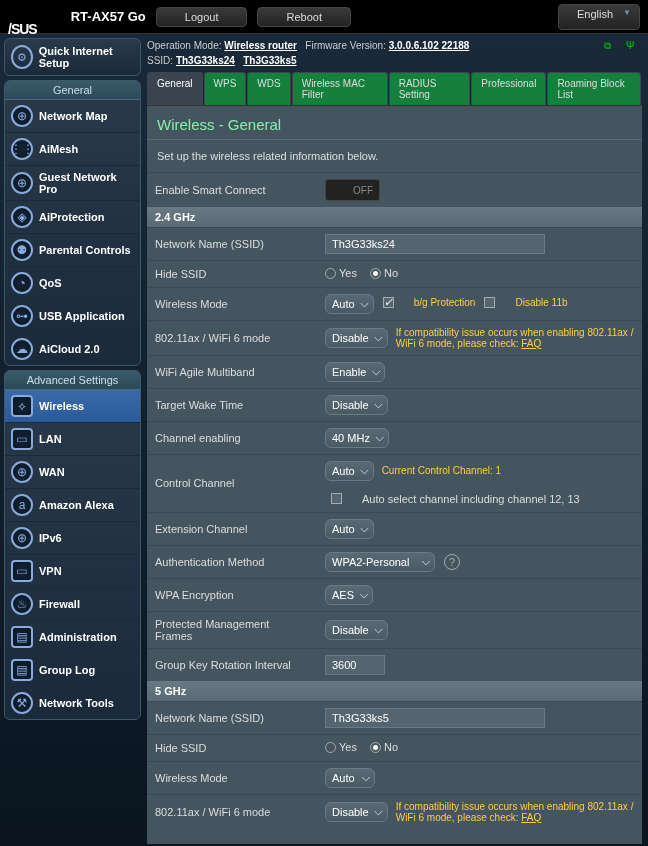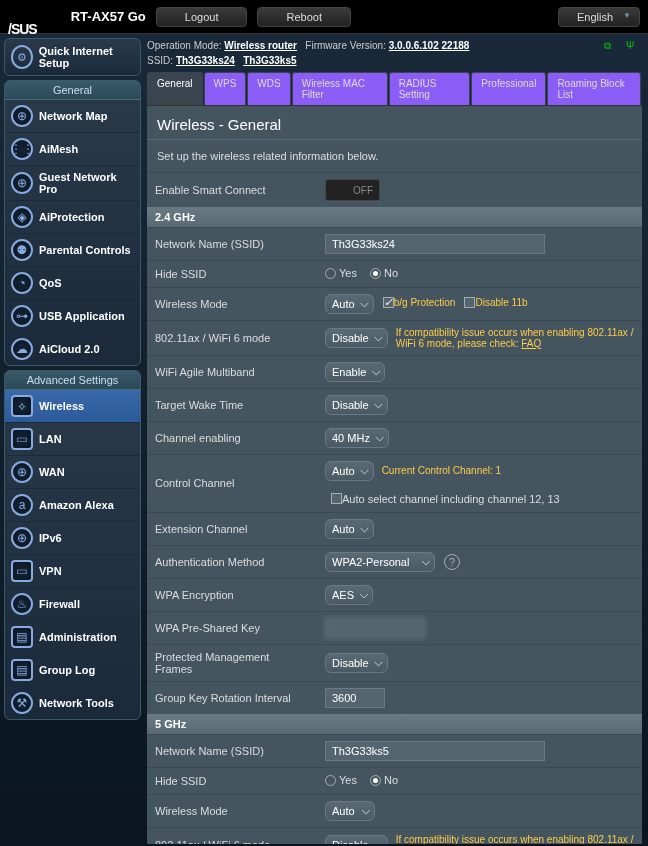--- a/index.html
+++ b/index.html
@@ -19,21 +19,21 @@
 }
 .brand { color: #fff; font-weight: bold; display: flex; align-items: center; gap: 6px; }
 .brand .logo { font-size: 14px; letter-spacing: -1px; margin-top: 25px; }
 .brand .model { font-size: 13px; padding-left: 28px; }
 .topbtn {
   background: linear-gradient(#3a3a3a,#222);
   border: 1px solid #444; color: #ddd;
   border-radius: 4px; padding: 3px 28px; margin-left: 10px;
   font-size: 11px; cursor: pointer;
 }
-.langbtn { margin-left: auto; padding: 3px 26px 3px 18px; position: relative; }
+.langbtn { margin-left: auto; padding: 3px 26px 9px 18px; position: relative; }
 .langbtn:after { content: "▼"; position: absolute; right: 8px; font-size: 8px; color: #69a; }
 .main { display: flex; height: 810px; }
 .sidebar { width: 145px; padding: 4px; }
 .quickbox, .groupbox {
   background: linear-gradient(#2a3a4a,#1a2a3a);
   border: 1px solid #3a5a6a; border-radius: 6px;
   margin-bottom: 4px;
 }
 .quickbox { display: flex; align-items: center; padding: 6px; gap: 6px; }
 .quickbox .qicon { width: 24px; height: 24px; border-radius: 50%; border: 2px solid #8ad; display:flex;align-items:center;justify-content:center;color:#8ad; }
@@ -61,32 +61,32 @@
 .navicon.sq { border-radius: 4px; }
 .content { flex: 1; padding: 4px 6px 4px 2px; overflow: hidden; }
 .metaline { font-size: 10px; color: #ccc; padding: 2px 0; }
 .metaline .lbl2 { color: #ccc; }
 .metaline .val2 { color: #fff; text-decoration: underline; font-weight: bold; }
 .metaicons { float: right; display: flex; gap: 6px; }
 .metaicons span { width: 16px; height: 12px; display: inline-block; }
 .tabs { display: flex; margin-top: 4px; border-bottom: 1px solid #333; }
 .tab {
   padding: 5px 9px; font-size: 10px;
-  background: #8b5cf6; cursor: pointer;
+  background: #15803d; cursor: pointer;
   border: 1px solid #3a4550; border-bottom: none;
   margin-right: 1px; border-radius: 3px 3px 0 0;
 }
 .tab.active { background: #3a4550; color: #fff; }
 .panel {
   background: #455560; border-radius: 0 0 6px 6px;
   height: 745px; overflow-y: auto; overflow-x: hidden;
 }
 .panel::-webkit-scrollbar { width: 4px; }
 .panel-title {
-  font-size: 15px; color: #ffffff; padding: 10px 10px 6px;
+  font-size: 15px; color: #86efac; padding: 10px 10px 6px;
   border-bottom: 1px solid #5a6a75;
 }
 .panel-desc { font-size: 11px; padding: 10px 10px; color: #ddd; }
 table.form { width: 100%; border-collapse: collapse; }
 table.form tr { border-top: 1px solid #3a4a55; padding-left: 20px; }
 table.form td { padding: 6px 8px; vertical-align: middle; }
 table.form td.lbl { width: 170px; color: #ddd; font-size: 11px; }
 .bandhdr {
   background: linear-gradient(#6a7a85,#5a6a75);
   color: #fff; font-weight: bold; padding: 4px 8px;
@@ -100,21 +100,21 @@
 }
 .sel:after { content: "⌵"; position: absolute; right: 4px; top: 2px; color: #cde; font-size:11px; }
 .txtinput {
   background: #556570; border: 1px solid #6a7a85;
   padding: 3px 6px; color: #fff; width: 220px; font-size: 11px;
 }
 .txtinput.short { width: 60px; }
 .radio { display: inline-flex; align-items: center; gap: 3px; margin-right: 10px; }
 .radio i { width: 11px; height: 11px; border-radius: 50%; border: 1px solid #aaa; display: inline-block; position: relative; }
 .radio.chk i:after { content:""; position:absolute; inset:2px; background:#fff; border-radius:50%; }
-.chkbox { display: inline-flex; align-items: center; gap: 0; margin-left: 6px; }
+.chkbox { display: inline-flex; align-items: center; gap: 20px; margin-left: 6px; }
 .chkbox i { width: 11px; height: 11px; border: 1px solid #aaa; display: inline-block; position: relative; background:#556570; }
 .chkbox.chk i:after { content:"✓"; position:absolute; top:-2px; left:0px; font-size:11px; color:#fff; }
 .warn { color: #ffcc44; font-size: 10px; }
 .warn a { color: #ffcc44; text-decoration: underline; }
 .toggle {
   width: 55px; height: 22px; background: #222; border-radius: 3px;
   display: inline-flex; align-items: center; justify-content: flex-end;
   padding: 0 6px; color: #888; font-size: 10px; border:1px solid #444;
 }
 .helpicon {
@@ -340,26 +340,20 @@
         <tr>
               <td class="lbl">Authentication Method</td>
           <td><span class="sel" style="min-width:110px">WPA2-Personal</span>
             <span class="helpicon">?</span></td>
             </tr>
         <tr>
               <td class="lbl">WPA Encryption</td>
           <td><span class="sel">AES</span></td>
             </tr>
         <tr>
-              <td class="lbl">WPA Pre-Shared Key</td>
-          <td>
-                <div class="maskfield"></div>
-              </td>
-            </tr>
-        <tr>
               <td class="lbl">Protected Management Frames</td>
           <td><span class="sel">Disable</span></td>
             </tr>
         <tr>
               <td class="lbl">Group Key Rotation Interval</td>
           <td><input class="txtinput short" value="3600" style=""></td>
             </tr>
       </tbody>
         </table>
 

